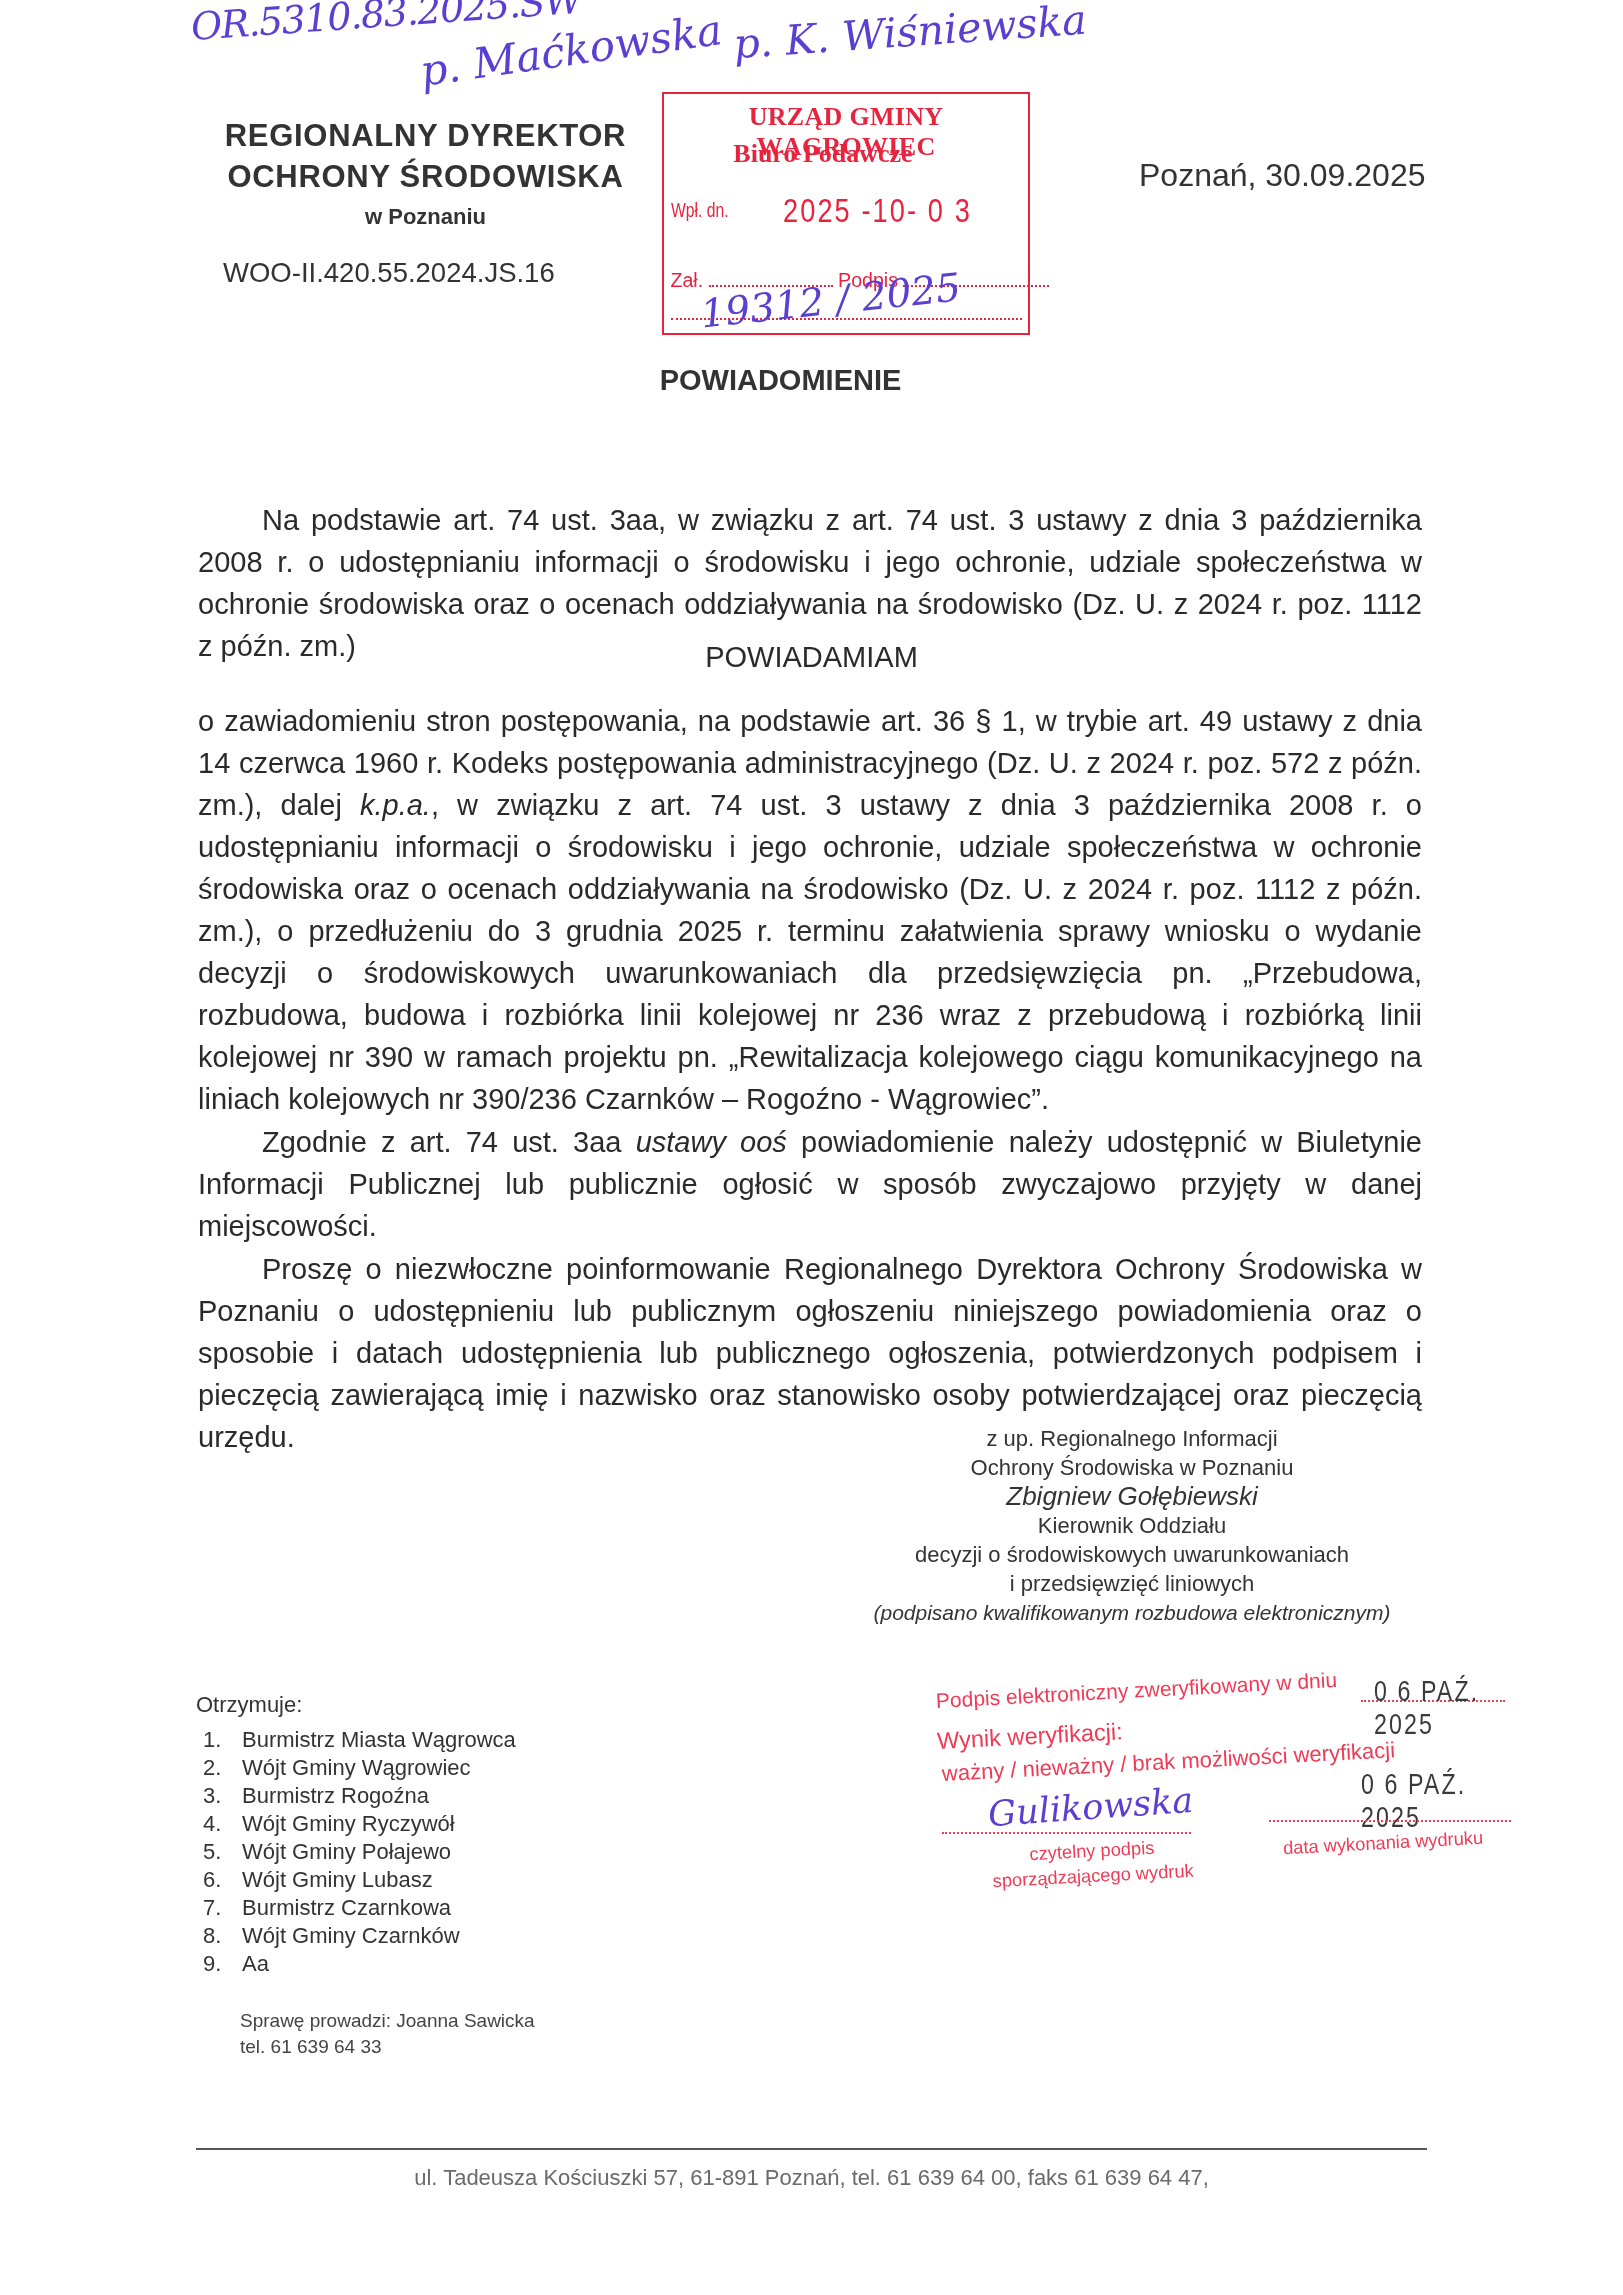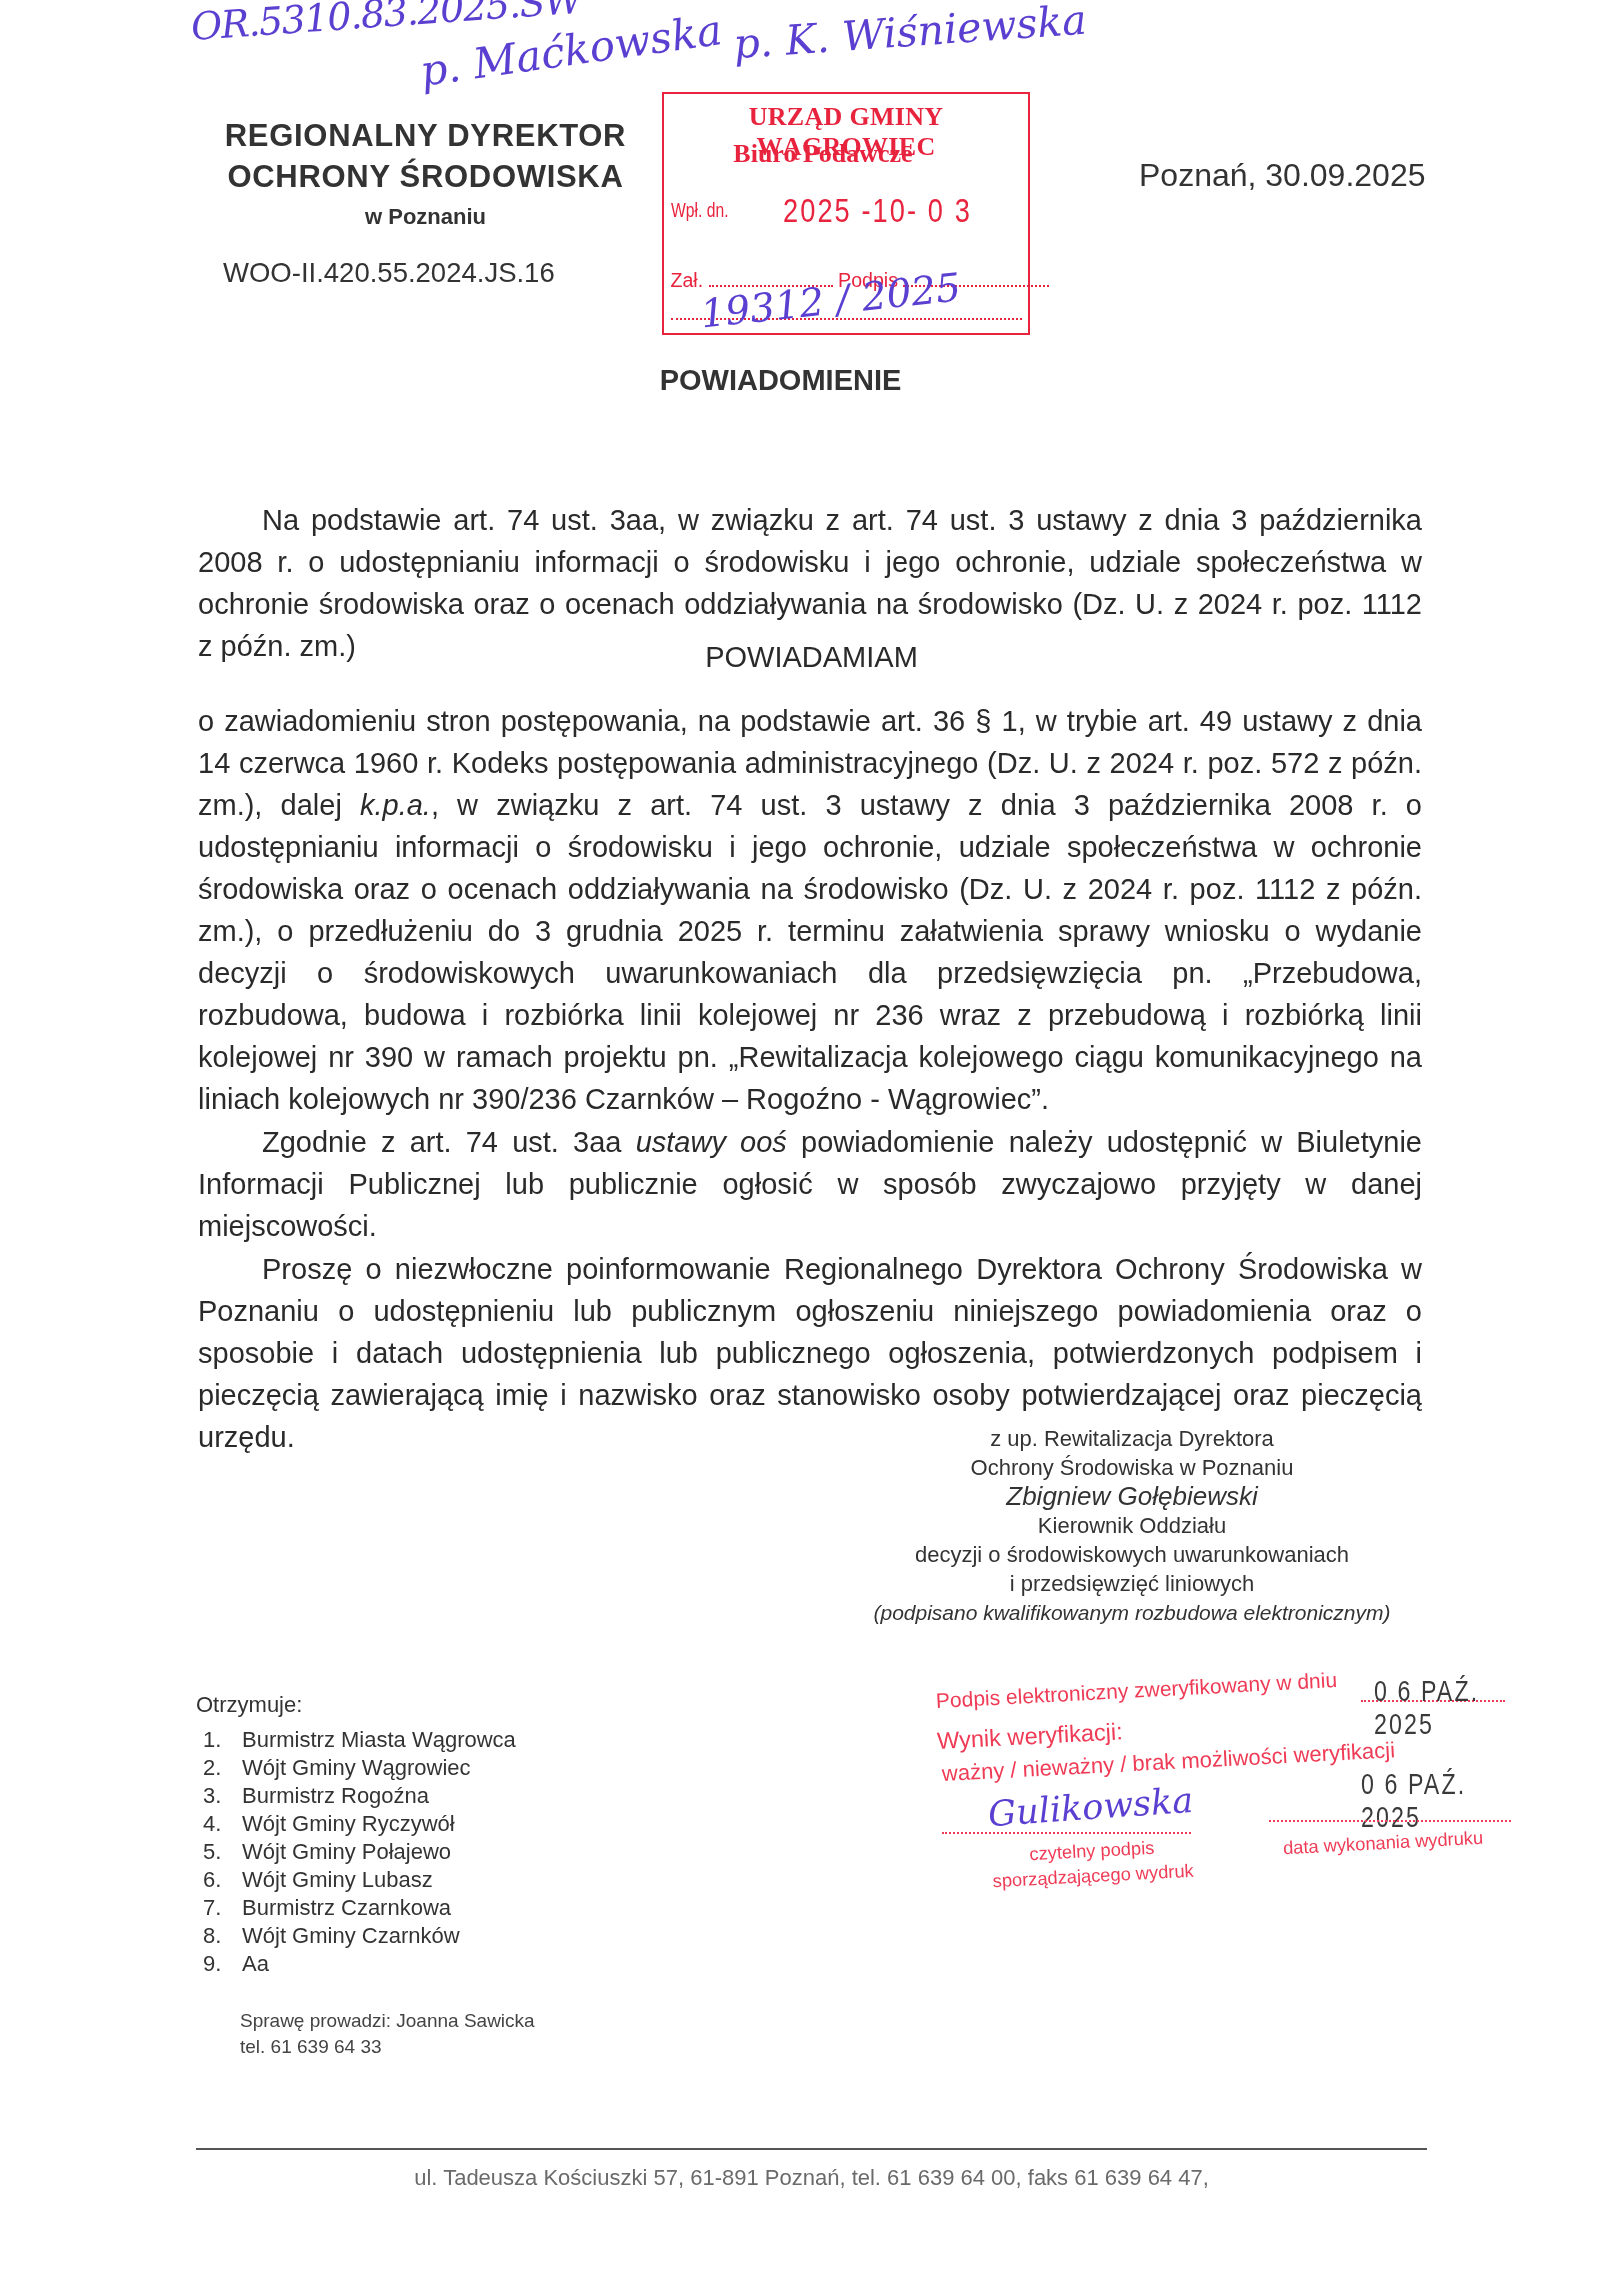--- a/index.html
+++ b/index.html
@@ -102,21 +102,21 @@
   <span>o zawiadomieniu stron postępowania, na podstawie art. 36 § 1, w trybie art. 49 ustawy z dnia 14 czerwca 1960 r. Kodeks postępowania administracyjnego (Dz. U. z 2024 r. poz. 572 z późn. zm.), dalej </span><i>k.p.a.</i><span>, w związku z art. 74 ust. 3 ustawy z dnia 3 października 2008 r. o udostępnianiu informacji o środowisku i jego ochronie, udziale społeczeństwa w ochronie środowiska oraz o ocenach oddziaływania na środowisko (Dz. U. z 2024 r. poz. 1112 z późn. zm.), o przedłużeniu do 3 grudnia 2025 r. terminu załatwienia sprawy wniosku o wydanie decyzji o środowiskowych uwarunkowaniach dla przedsięwzięcia pn. „Przebudowa, rozbudowa, budowa i rozbiórka linii kolejowej nr 236 wraz z przebudową i rozbiórką linii kolejowej nr 390 w ramach projektu pn. „Rewitalizacja kolejowego ciągu komunikacyjnego na liniach kolejowych nr 390/236 Czarnków – Rogoźno - Wągrowiec”.</span>
 </div>
 
 <div class="abs body-text indent" style="top:1081px;">
   <span>Zgodnie z art. 74 ust. 3aa </span><i>ustawy ooś</i><span> powiadomienie należy udostępnić w Biuletynie Informacji Publicznej lub publicznie ogłosić w sposób zwyczajowo przyjęty w danej miejscowości.</span>
 </div>
 
 <div class="abs body-text indent" style="top:1208px;">Proszę o niezwłoczne poinformowanie Regionalnego Dyrektora Ochrony Środowiska w Poznaniu o udostępnieniu lub publicznym ogłoszeniu niniejszego powiadomienia oraz o sposobie i datach udostępnienia lub publicznego ogłoszenia, potwierdzonych podpisem i pieczęcią zawierającą imię i nazwisko oraz stanowisko osoby potwierdzającej oraz pieczęcią urzędu.</div>
 
 <div class="abs sig">
-  <div>z up. Rewitalizacja Dyrektora</div>
+  <div>z up. Regionalnego Informacji</div>
   <div>Ochrony Środowiska w Poznaniu</div>
   <div class="name">Zbigniew Gołębiewski</div>
   <div>Kierownik Oddziału</div>
   <div>decyzji o środowiskowych uwarunkowaniach</div>
   <div>i przedsięwzięć liniowych</div>
   <div class="note">(podpisano kwalifikowanym rozbudowa elektronicznym)</div>
 </div>
 
 <div class="abs recip">
   <div>Otrzymuje:</div>

